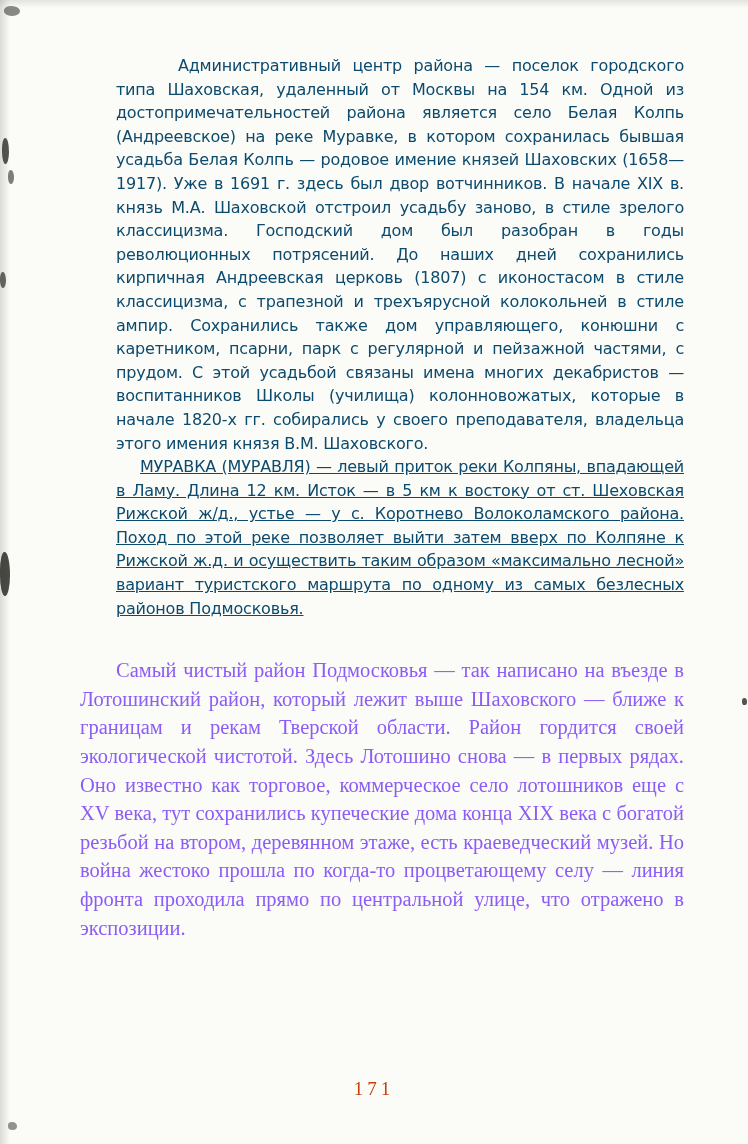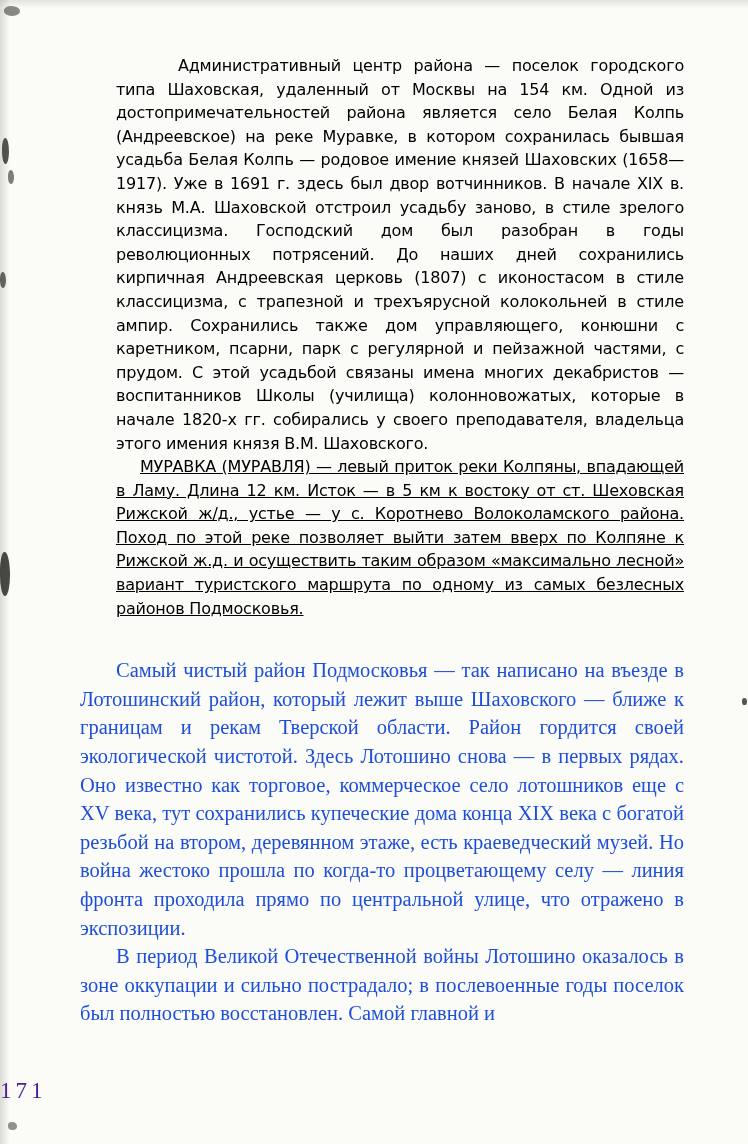--- a/index.html
+++ b/index.html
@@ -43,48 +43,49 @@
   }
 
   
   .excerpt {
     margin-left: 36px;
     width: 568px;
     font-family: "DejaVu Sans", sans-serif;
     font-size: 16px;
     line-height: 23.6px;
     text-align: justify;
-    color: #000000;
+    color: #0c4a6e;
     letter-spacing: -0.2px;
   }
   .excerpt p { margin: 0; }
   .excerpt p.first-indent-big { text-indent: 62px; }
   .excerpt p.first-indent-small { text-indent: 24px; text-decoration: underline; }
 
   
   .body-text {
     margin-top: 36px;
     width: 604px;
     font-family: "Liberation Serif", serif;
     font-size: 20.5px;
     line-height: 28.6px;
     text-align: justify;
-    color: #1d4ed8;
+    color: #8b5cf6;
   }
   .body-text p { margin: 0; text-indent: 36px; }
 
   .page-number {
     position: absolute;
     top: 1078px;
     left: 0;
     width: 100%;
+    text-align: center;
     font-family: "Liberation Serif", serif;
-    font-size: 23px;
+    font-size: 19px;
     letter-spacing: 4px;
-    color: #4c1d95;
+    color: #c2410c;
   }
 
   
   .artifact {
     position: absolute;
     background: #2a2a26;
     border-radius: 45% 55% 50% 50%;
     pointer-events: none;
   }
   .a1 { left: 4px;   top: 6px;    width: 16px; height: 10px; opacity: .55; }
@@ -110,20 +111,19 @@
 
   <div class="text-column">
 
     <div class="excerpt">
       <p class="first-indent-big">Административный центр района — поселок городского типа Шаховская, удаленный от Москвы на 154 км. Одной из достопримечательностей района является село Белая Колпь (Андреевское) на реке Муравке, в котором сохранилась бывшая усадьба Белая Колпь — родовое имение князей Шаховских (1658—1917). Уже в 1691 г. здесь был двор вотчинников. В начале XIX в. князь М.А. Шаховской отстроил усадьбу заново, в стиле зрелого классицизма. Господский дом был разобран в годы революционных потрясений. До наших дней сохранились кирпичная Андреевская церковь (1807) с иконостасом в стиле классицизма, с трапезной и трехъярусной колокольней в стиле ампир. Сохранились также дом управляющего, конюшни с каретником, псарни, парк с регулярной и пейзажной частями, с прудом. С этой усадьбой связаны имена многих декабристов — воспитанников Школы (училища) колонновожатых, которые в начале 1820-х гг. собирались у своего преподавателя, владельца этого имения князя В.М. Шаховского.</p>
       <p class="first-indent-small">МУРАВКА (МУРАВЛЯ) — левый приток реки Колпяны, впадающей в Ламу. Длина 12 км. Исток — в 5 км к востоку от ст. Шеховская Рижской ж/д., устье — у с. Коротнево Волоколамского района. Поход по этой реке позволяет выйти затем вверх по Колпяне к Рижской ж.д. и осуществить таким образом «максимально лесной» вариант туристского маршрута по одному из самых безлесных районов Подмосковья.</p>
     </div>
 
     <div class="body-text">
       <p>Самый чистый район Подмосковья — так написано на въезде в Лотошинский район, который лежит выше Шаховского — ближе к границам и рекам Тверской области. Район гордится своей экологической чистотой. Здесь Лотошино снова — в первых рядах. Оно известно как торговое, коммерческое село лотошников еще с XV века, тут сохранились купеческие дома конца XIX века с богатой резьбой на втором, деревянном этаже, есть краеведческий музей. Но война жестоко прошла по когда-то процветающему селу — линия фронта проходила прямо по центральной улице, что отражено в экспозиции.</p>
-      <p>В период Великой Отечественной войны Лотошино оказалось в зоне оккупации и сильно пострадало; в послевоенные годы поселок был полностью восстановлен. Самой главной и</p>
     </div>
 
   </div>
 
   <div class="page-number">171</div>
 
 </div>
 
 </body></html>

